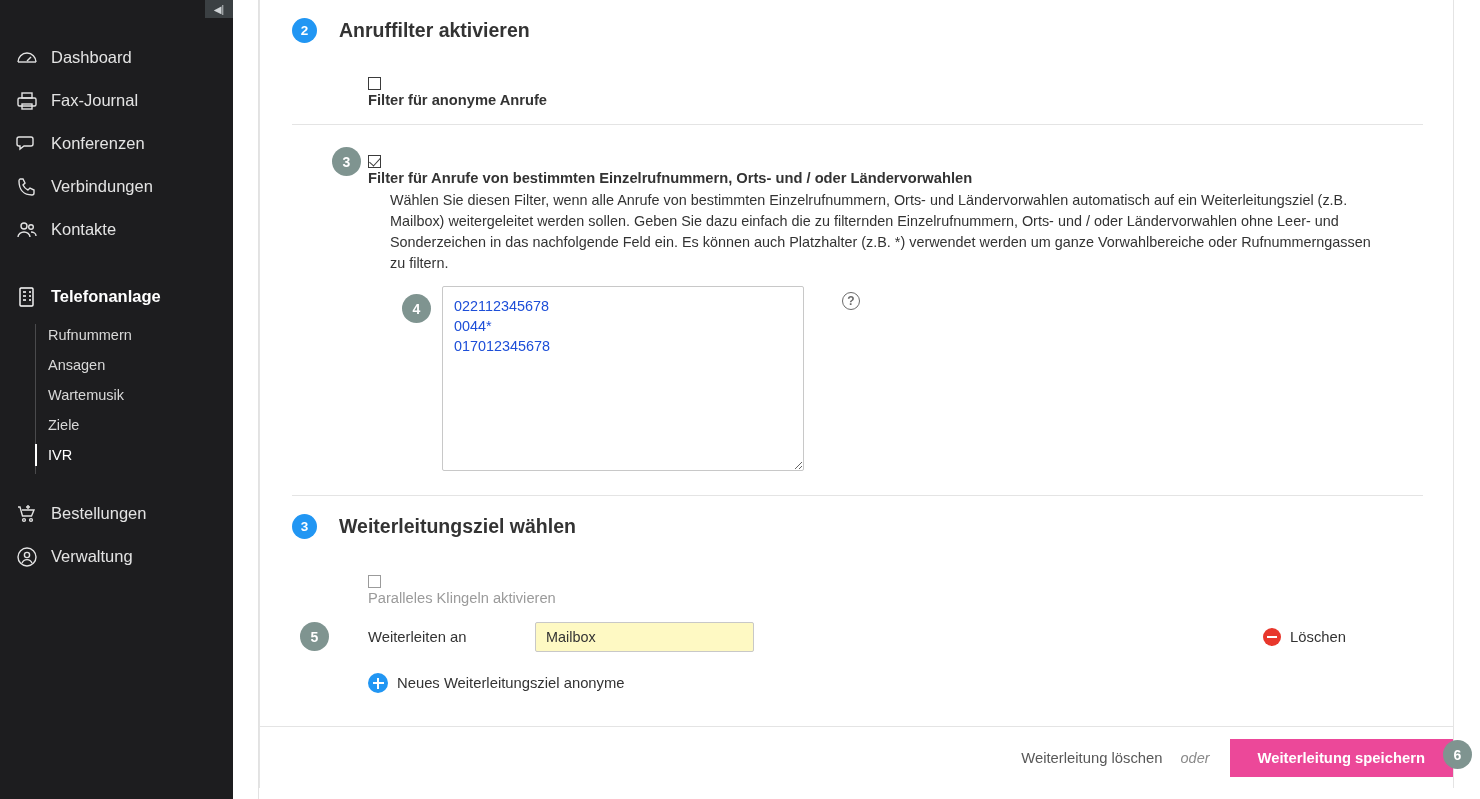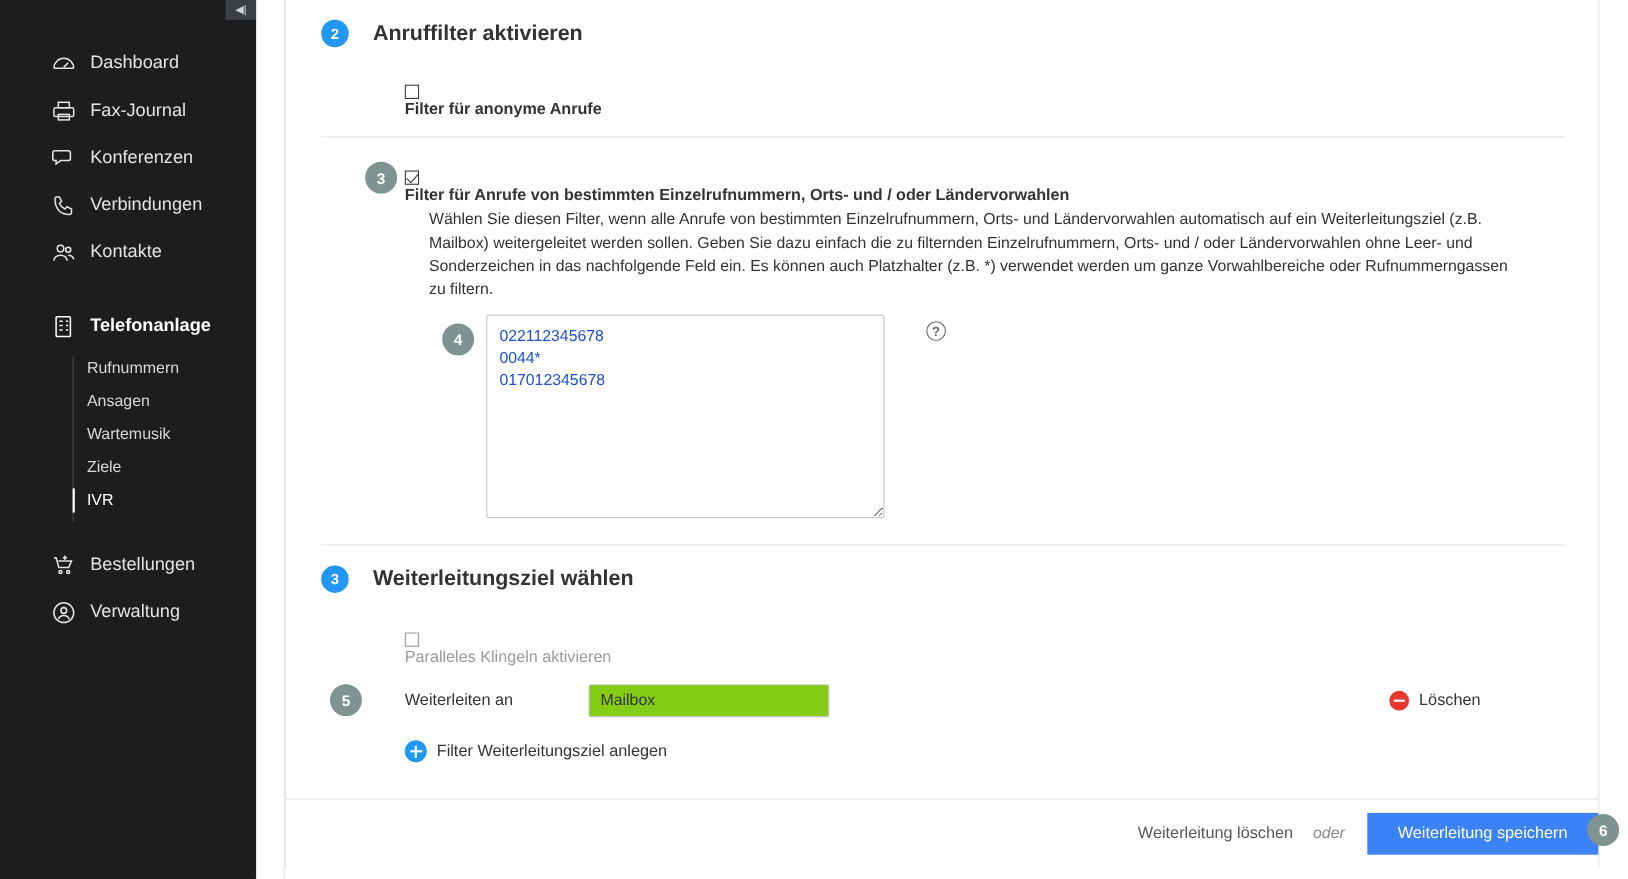--- a/index.html
+++ b/index.html
@@ -33,21 +33,20 @@
     top: 0; left: 205px;
     width: 28px; height: 18px;
     background: #3b4043;
     color: #cfd3d6;
     font-size: 10px;
     display: flex; align-items: center; justify-content: center;
     cursor: pointer;
   }
   .nav {
     padding-top: 36px;
-    padding-left: 31px;
   }
   .nav-item {
     display: flex;
     align-items: center;
     height: 43px;
     padding-left: 15px;
     color: #e3e3e3;
     font-size: 16.5px;
     cursor: pointer;
   }
@@ -250,21 +249,21 @@
   }
   .forward-label {
     font-size: 14.8px;
     color: #333;
     width: 167px;
   }
   .select-box {
     width: 219px; height: 30px;
     border: 1px solid #c8c8c8;
     border-radius: 2px;
-    background: #84cc16;
+    background: #fef9c3;
     font-size: 14.4px;
     color: #333;
     padding: 0 10px;
     display: flex;
     align-items: center;
     cursor: pointer;
   }
   .delete-link {
     position: absolute;
     right: 77px;
@@ -327,24 +326,24 @@
     cursor: pointer;
     margin-right: 18px;
   }
   .oder {
     font-size: 14.5px;
     color: #8a8a8a;
     font-style: italic;
     margin-right: 20px;
   }
   .btn-primary {
-    background: #3b82f6;
+    background: #ec4899;
     color: #fff;
     font-size: 14.8px;
-    font-weight: normal;
+    font-weight: bold;
     border: none;
     height: 38px;
     padding: 0 28px;
     cursor: pointer;
     font-family: "Liberation Sans", sans-serif;
   }
   .step6 {
     position: absolute;
     right: 8px;
     bottom: 30px;
@@ -526,21 +525,21 @@
             <div class="forward-label">Weiterleiten an</div>
             <div class="select-box">Mailbox</div>
             <div class="delete-link">
               <span class="minus-circle"></span>
               <span>Löschen</span>
             </div>
           </div>
 
           <div class="add-row">
             <span class="plus-circle"></span>
-            <span class="add-label">Filter Weiterleitungsziel anlegen</span>
+            <span class="add-label">Neues Weiterleitungsziel anonyme</span>
           </div>
         </div>
 
         <div class="footer">
           <div class="btn-text">Weiterleitung löschen</div>
           <div class="oder">oder</div>
           <button class="btn-primary">Weiterleitung speichern</button>
         </div>
 
       </div>

